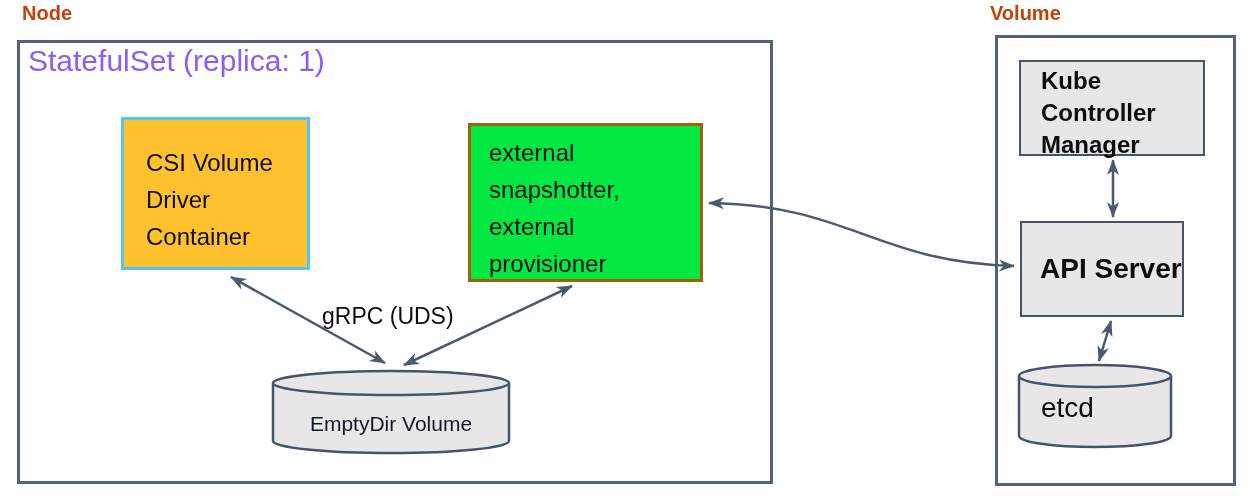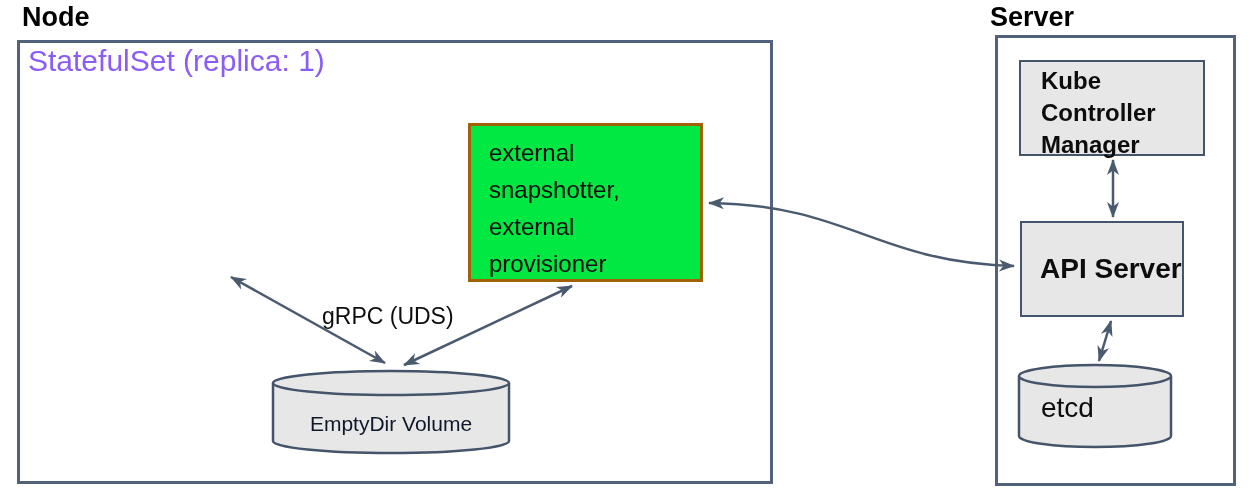--- a/index.html
+++ b/index.html
@@ -7,22 +7,22 @@
   .canvas {
     position: relative;
     width: 1250px;
     height: 496px;
     background: #ffffff;
     overflow: hidden;
   }
   .abs { position: absolute; }
   .section-label {
     font-weight: bold;
-    font-size: 27px;
-    color: #000000;
+    font-size: 20px;
+    color: #c2410c;
   }
   .outer-box {
     border: 3px solid #52627a;
     background: #ffffff;
     box-sizing: border-box;
   }
   .title-text {
     font-size: 30px;
     color: #8b5cf6;
   }
@@ -88,29 +88,32 @@
 <body>
 
 <div class="canvas">
 
   <div class="abs section-label" style="left:22px; top:2px;">Node</div>
 
   <div class="abs outer-box" style="left:17px; top:40px; width:756px; height:444px;"></div>
 
   <div class="abs title-text" style="left:28px; top:44px;">StatefulSet (replica: 1)</div>
 
+  <div class="abs pod-box csi-box" style="left:121px; top:117px; width:189px; height:153px;">CSI Volume
+Driver
+Container</div>
 
   <div class="abs pod-box sidecar-box" style="left:468px; top:123px; width:235px; height:159px;">external
 snapshotter,
 external
 provisioner</div>
 
   <div class="abs grpc-label" style="left:322px; top:291px;">gRPC (UDS)</div>
 
-  <div class="abs section-label" style="left:990px; top:2px;">Server</div>
+  <div class="abs section-label" style="left:990px; top:2px;">Volume</div>
 
   <div class="abs outer-box" style="left:995px; top:35px; width:241px; height:451px;"></div>
 
   <div class="abs gray-box kcm-box" style="left:1019px; top:60px; width:186px; height:96px;">Kube
 Controller
 Manager</div>
 
   <div class="abs gray-box api-box" style="left:1020px; top:221px; width:164px; height:96px;">
     <span>API Server</span>
   </div>

